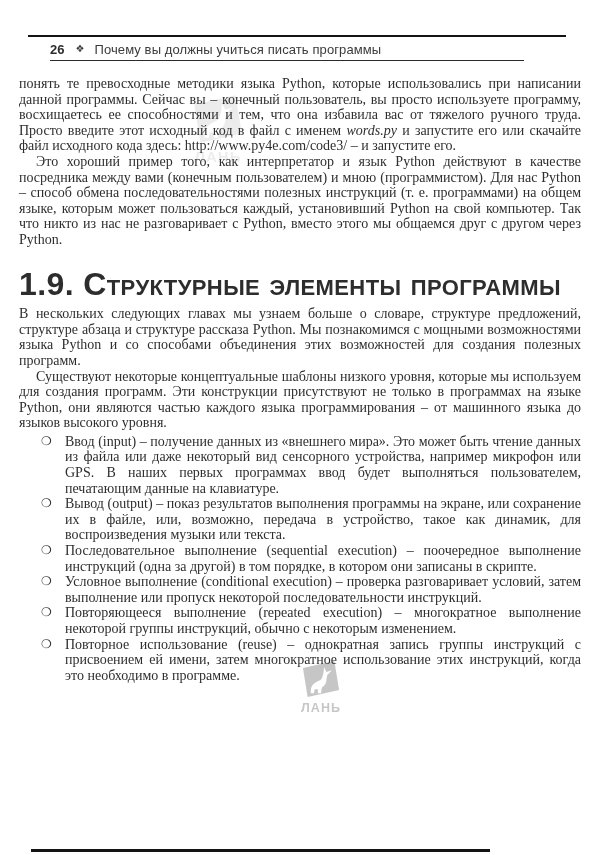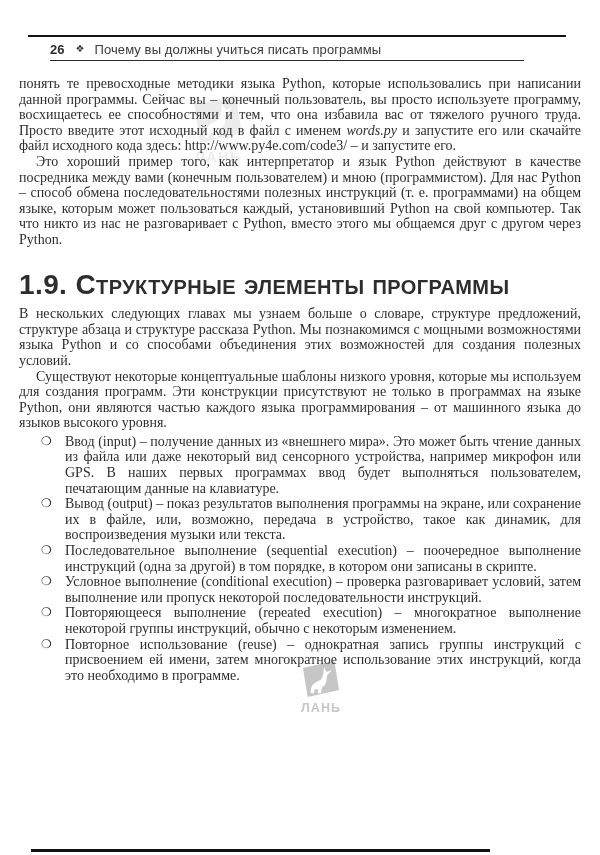--- a/index.html
+++ b/index.html
@@ -44,21 +44,21 @@
     text-align: justify;
   }
   .body-text p { margin: 0; }
   p.first { margin-top: 8px; }
   p.indent { text-indent: 17px; }
   em.fname { font-style: italic; }
   h2.section {
     font-family: "Liberation Sans", "DejaVu Sans", sans-serif;
     font-weight: bold;
     font-variant: small-caps;
-    font-size: 28px;
+    font-size: 32px;
     letter-spacing: 0.4px;
     color: #2d2d2d;
     margin: 29px 0 14px 0;
     text-align: left;
   }
   ul.concepts { list-style: none; margin: 3px 0 6px 0; padding: 0; }
   ul.concepts li { display: flex; align-items: flex-start; }
   .marker {
     flex: 0 0 24px; margin-left: 22px;
     font-size: 12px; line-height: 15.6px; color: #2e2e2e;
@@ -113,21 +113,21 @@
   </div>
 
   <main class="body-text">
 
     <p class="first"><span>понять те превосходные методики языка Python, которые использовались при написании данной программы. Сейчас вы – конечный пользователь, вы просто используете программу, восхищаетесь ее способностями и тем, что она избавила вас от тяжелого ручного труда. Просто введите этот исходный код в файл с именем </span><em class="fname">words.py</em><span> и запустите его или скачайте файл исходного кода здесь: http://www.py4e.com/code3/ – и запустите его.</span></p>
 
     <p class="indent">Это хороший пример того, как интерпретатор и язык Python действуют в качестве посредника между вами (конечным пользователем) и мною (программистом). Для нас Python – способ обмена последовательностями полезных инструкций (т. е. программами) на общем языке, которым может пользоваться каждый, установивший Python на свой компьютер. Так что никто из нас не разговаривает с Python, вместо этого мы общаемся друг с другом через Python.</p>
 
     <h2 class="section">1.9. Структурные элементы программы</h2>
 
-    <p>В нескольких следующих главах мы узнаем больше о словаре, структуре предложений, структуре абзаца и структуре рассказа Python. Мы познакомимся с мощными возможностями языка Python и со способами объединения этих возможностей для создания полезных условий.</p>
+    <p>В нескольких следующих главах мы узнаем больше о словаре, структуре предложений, структуре абзаца и структуре рассказа Python. Мы познакомимся с мощными возможностями языка Python и со способами объединения этих возможностей для создания полезных программ.</p>
 
     <p class="indent">Существуют некоторые концептуальные шаблоны низкого уровня, которые мы используем для создания программ. Эти конструкции присутствуют не только в программах на языке Python, они являются частью каждого языка программирования – от машинного языка до языков высокого уровня.</p>
 
     <ul class="concepts">
       <li>
         <span class="marker">❍</span>
         <span class="li-text">Ввод (input) – получение данных из «внешнего мира». Это может быть чтение данных из файла или даже некоторый вид сенсорного устройства, например микрофон или GPS. В наших первых программах ввод будет выполняться пользователем, печатающим данные на клавиатуре.</span>
       </li>
       <li>
         <span class="marker">❍</span>

